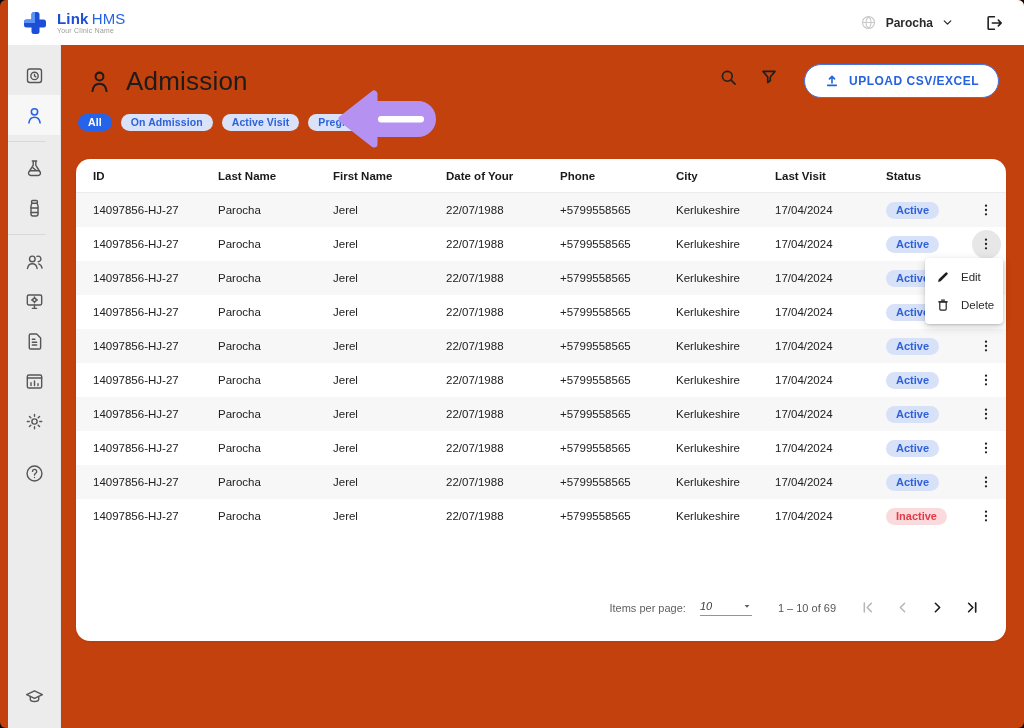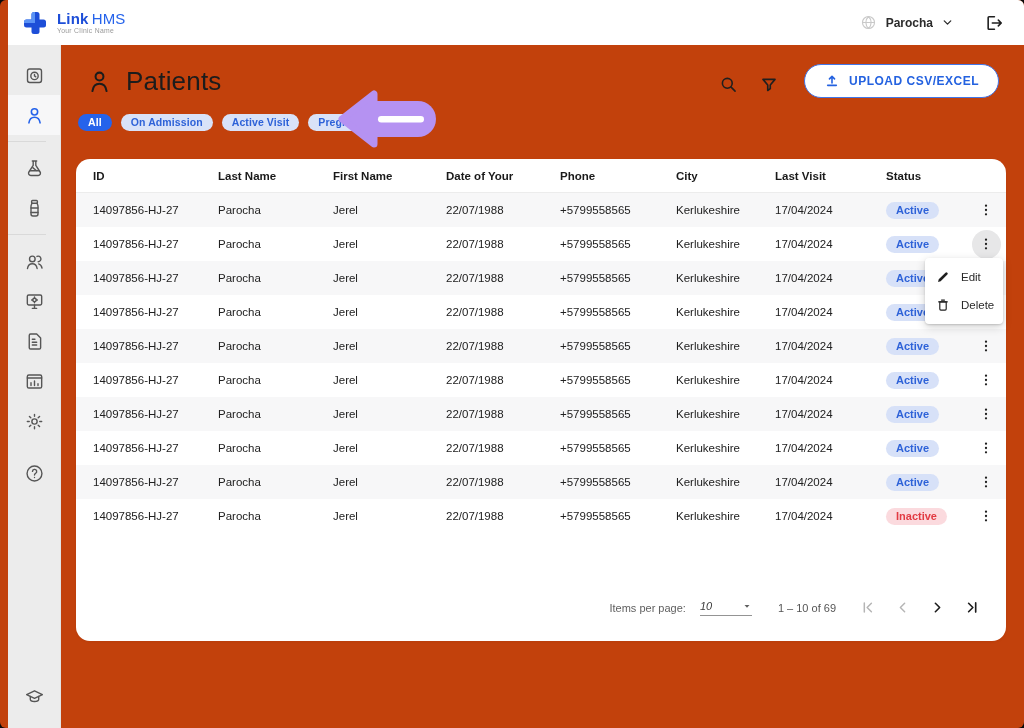--- a/index.html
+++ b/index.html
@@ -29,21 +29,21 @@
   .side-item.help { margin-top:12px; }
   .side-spacer { flex:1; }
   .side-item.bottom { margin-bottom:12px; }
 
   .main { flex:1; position:relative; display:flex; flex-direction:column; }
 
   
   .page-header { display:flex; align-items:center; margin:14px 25px 0 25px; height:44px; }
   .title-wrap { display:flex; align-items:center; gap:13px; color:#1c1c1c; }
   .page-title { font-size:26px; font-weight:400; color:#1c1c1c; letter-spacing:.2px; }
-  .header-actions { margin-left:auto; display:flex; align-items:flex-end; gap:14px; }
+  .header-actions { margin-left:auto; display:flex; align-items:flex-start; gap:14px; }
   .icon-btn { background:none; border:none; color:#1f1f1f; cursor:pointer; display:flex; padding:4px; }
   .btn-outline { display:flex; align-items:center; gap:9px; height:34px; padding:0 19px; border:1.5px solid #4276e8; border-radius:18px; background:#fff; color:#2462e0; font-weight:700; font-size:12px; letter-spacing:.5px; cursor:pointer; font-family:inherit; margin-left:8px; }
   .btn-primary { display:flex; align-items:center; gap:9px; height:36px; padding:0 19px; border:none; border-radius:18px; background:#2563eb; color:#fff; font-weight:700; font-size:12px; letter-spacing:.5px; cursor:pointer; font-family:inherit; }
 
   
   .chips { display:flex; align-items:center; gap:9px; margin:10px 0 0 17px; height:18px; }
   .chip { height:17px; display:flex; align-items:center; padding:0 10px; border-radius:9px; background:#d9e2f8; color:#2e62d8; font-size:10.5px; font-weight:700; border:none; cursor:pointer; font-family:inherit; letter-spacing:.1px; }
   .chip--active { background:#2563eb; color:#fff; }
 
   
@@ -236,21 +236,21 @@
       </div>
 
       <div class="page-header">
         <div class="title-wrap">
           <span style="display:flex;">
             <svg class="ic" width="27" height="27" viewBox="0 0 24 24" style="stroke-width:1.8; color:#1c1c1c;">
                 <circle cx="12" cy="7.6" r="3.5"></circle>
                 <path d="M5.7 20.5c.6-4.2 3.1-6.5 6.3-6.5s5.7 2.3 6.3 6.5"></path>
               </svg>
           </span>
-          <h1 class="page-title">Patients</h1>
+          <h1 class="page-title">Admission</h1>
         </div>
         <div class="header-actions">
           <button class="icon-btn">
             <svg class="ic" width="19" height="19" viewBox="0 0 24 24" style="stroke-width:2;">
                 <circle cx="10.5" cy="10.5" r="6.2"></circle>
                 <path d="M15.3 15.3l5 5"></path>
               </svg>
           </button>
           <button class="icon-btn">
             <svg width="18" height="18" viewBox="0 0 24 24">

